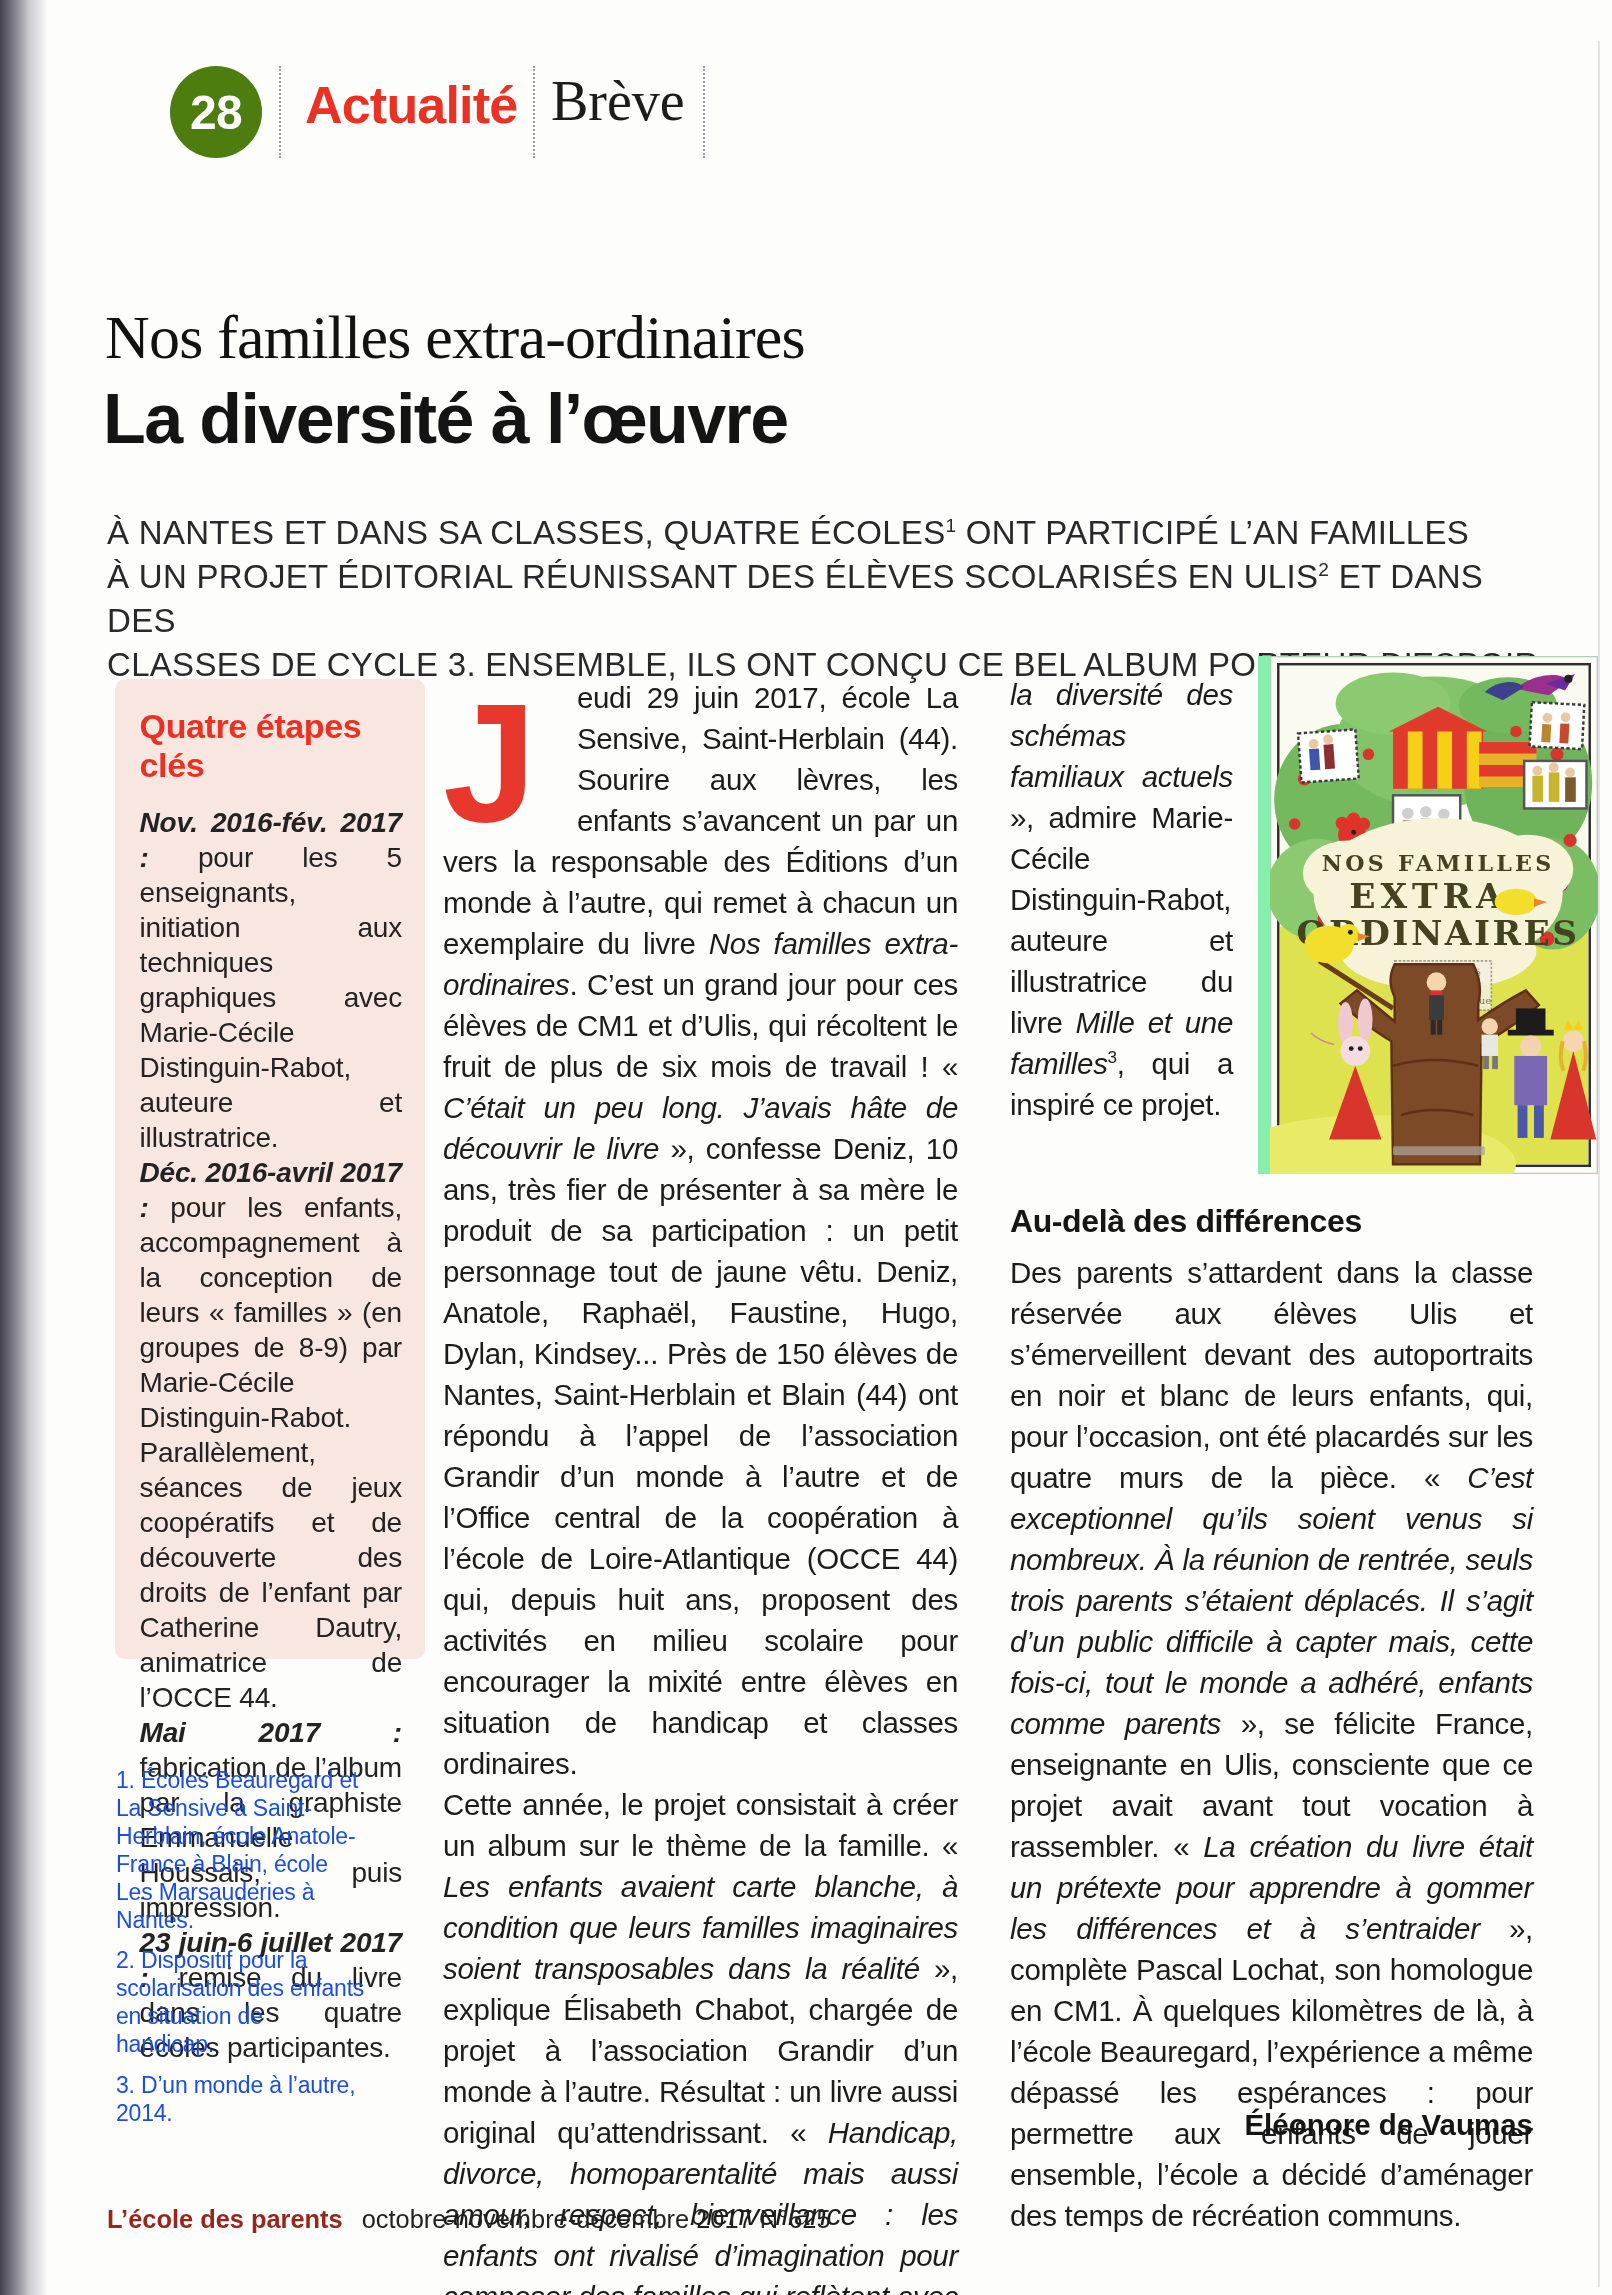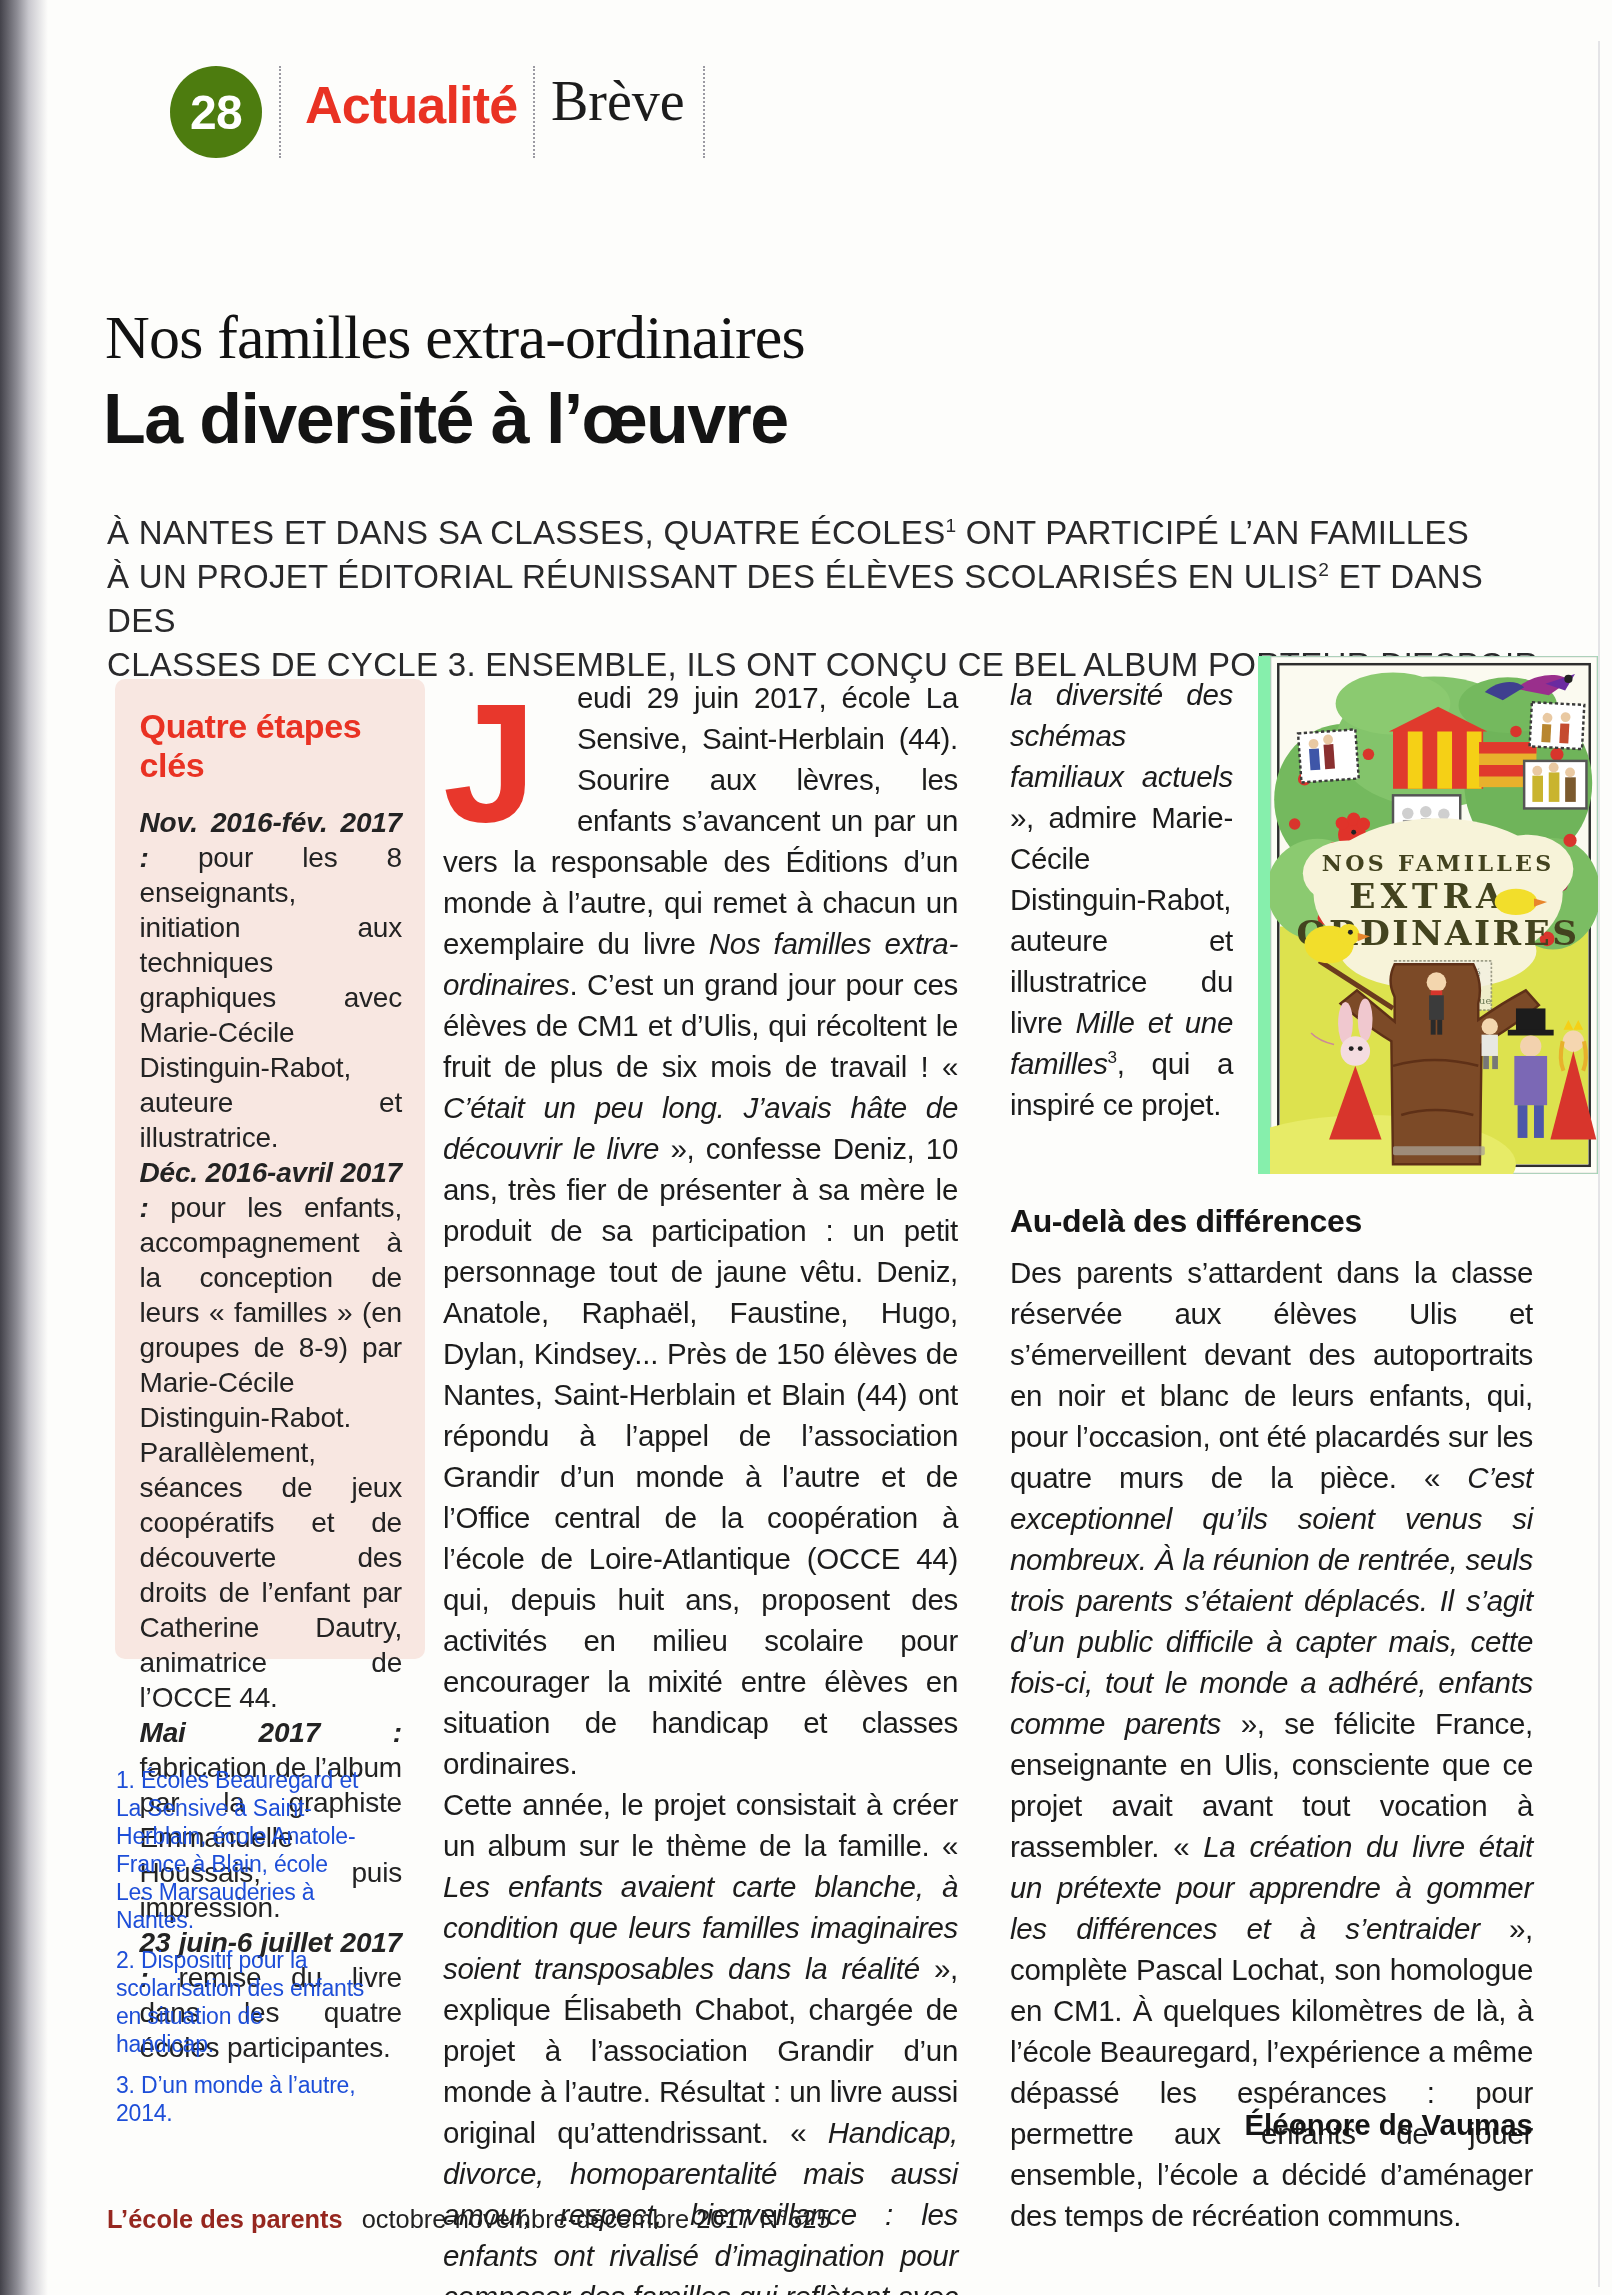--- a/index.html
+++ b/index.html
@@ -84,21 +84,21 @@
 <div class="kicker">Nos familles extra-ordinaires</div>
 <div class="headline">La diversité à l’œuvre</div>
 <div class="standfirst">
   <div><span>À NANTES ET DANS SA CLASSES, QUATRE ÉCOLES</span><sup>1</sup><span> ONT PARTICIPÉ L’AN FAMILLES</span></div>
   <div><span>À UN PROJET ÉDITORIAL RÉUNISSANT DES ÉLÈVES SCOLARISÉS EN ULIS</span><sup>2</sup><span> ET DANS DES</span></div>
   <div><span>CLASSES DE CYCLE 3. ENSEMBLE, ILS ONT CONÇU CE BEL ALBUM PORTEUR D’ESPOIR.</span></div>
 </div>
 
 <div class="sidebar">
   <h2>Quatre étapes clés</h2>
-  <div class="sb-entry"><span class="seg-bi">Nov. 2016-fév. 2017 : </span><span>pour les 8 enseignants, initiation aux techniques graphiques avec Marie-Cécile Distinguin-Rabot, auteure et illustratrice.</span></div>
+  <div class="sb-entry"><span class="seg-bi">Nov. 2016-fév. 2017 : </span><span>pour les 5 enseignants, initiation aux techniques graphiques avec Marie-Cécile Distinguin-Rabot, auteure et illustratrice.</span></div>
   <div class="sb-entry"><span class="seg-bi">Déc. 2016-avril 2017 : </span><span>pour les enfants, accompagnement à la conception de leurs « familles » (en groupes de 8-9) par Marie-Cécile Distinguin-Rabot. Parallèlement, séances de jeux coopératifs et de découverte des droits de l’enfant par Catherine Dautry, animatrice de l’OCCE 44.</span></div>
   <div class="sb-entry"><span class="seg-bi">Mai 2017 : </span><span>fabrication de l’album par la graphiste Emmanuelle Houssais, puis impression.</span></div>
   <div class="sb-entry"><span class="seg-bi">23 juin-6 juillet 2017 : </span><span>remise du livre dans les quatre écoles participantes.</span></div>
 </div>
 
 <div class="footnotes">
   <p>1. Écoles Beauregard et La Sensive à Saint-Herblain, école Anatole-France à Blain, école Les Marsauderies à Nantes.</p>
   <p>2. Dispositif pour la scolarisation des enfants en situation de handicap.</p>
   <p>3. D’un monde à l’autre, 2014.</p>
 </div>

